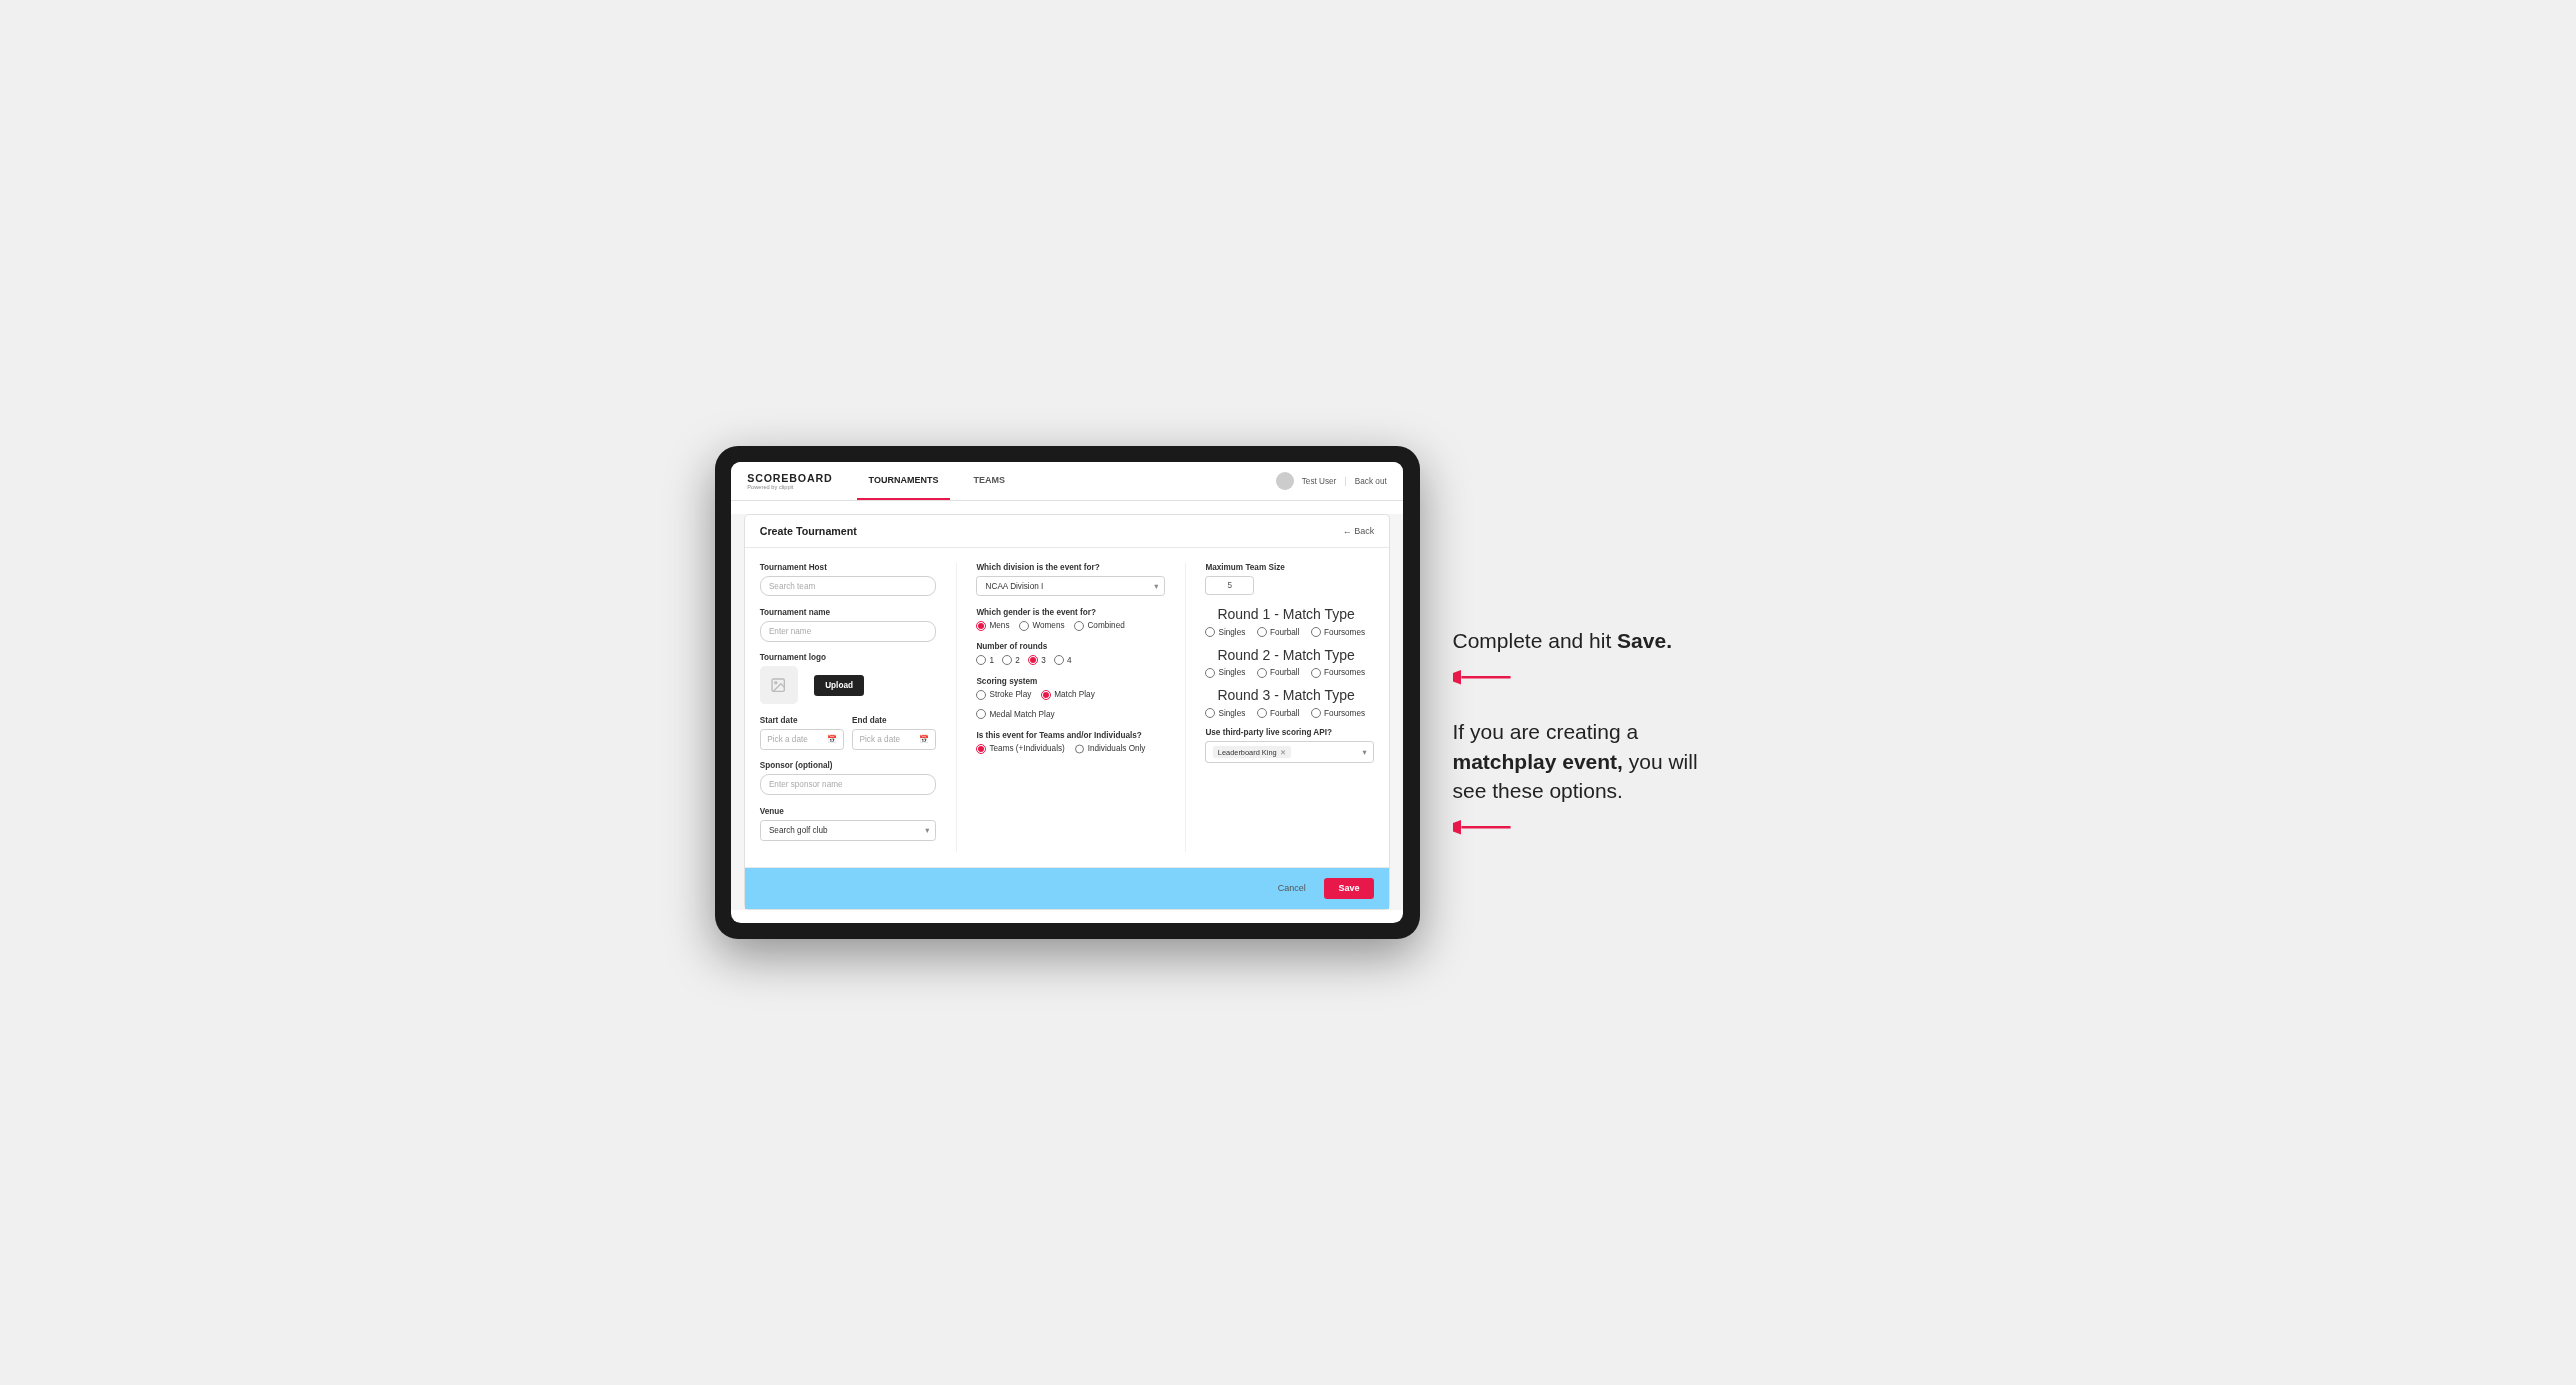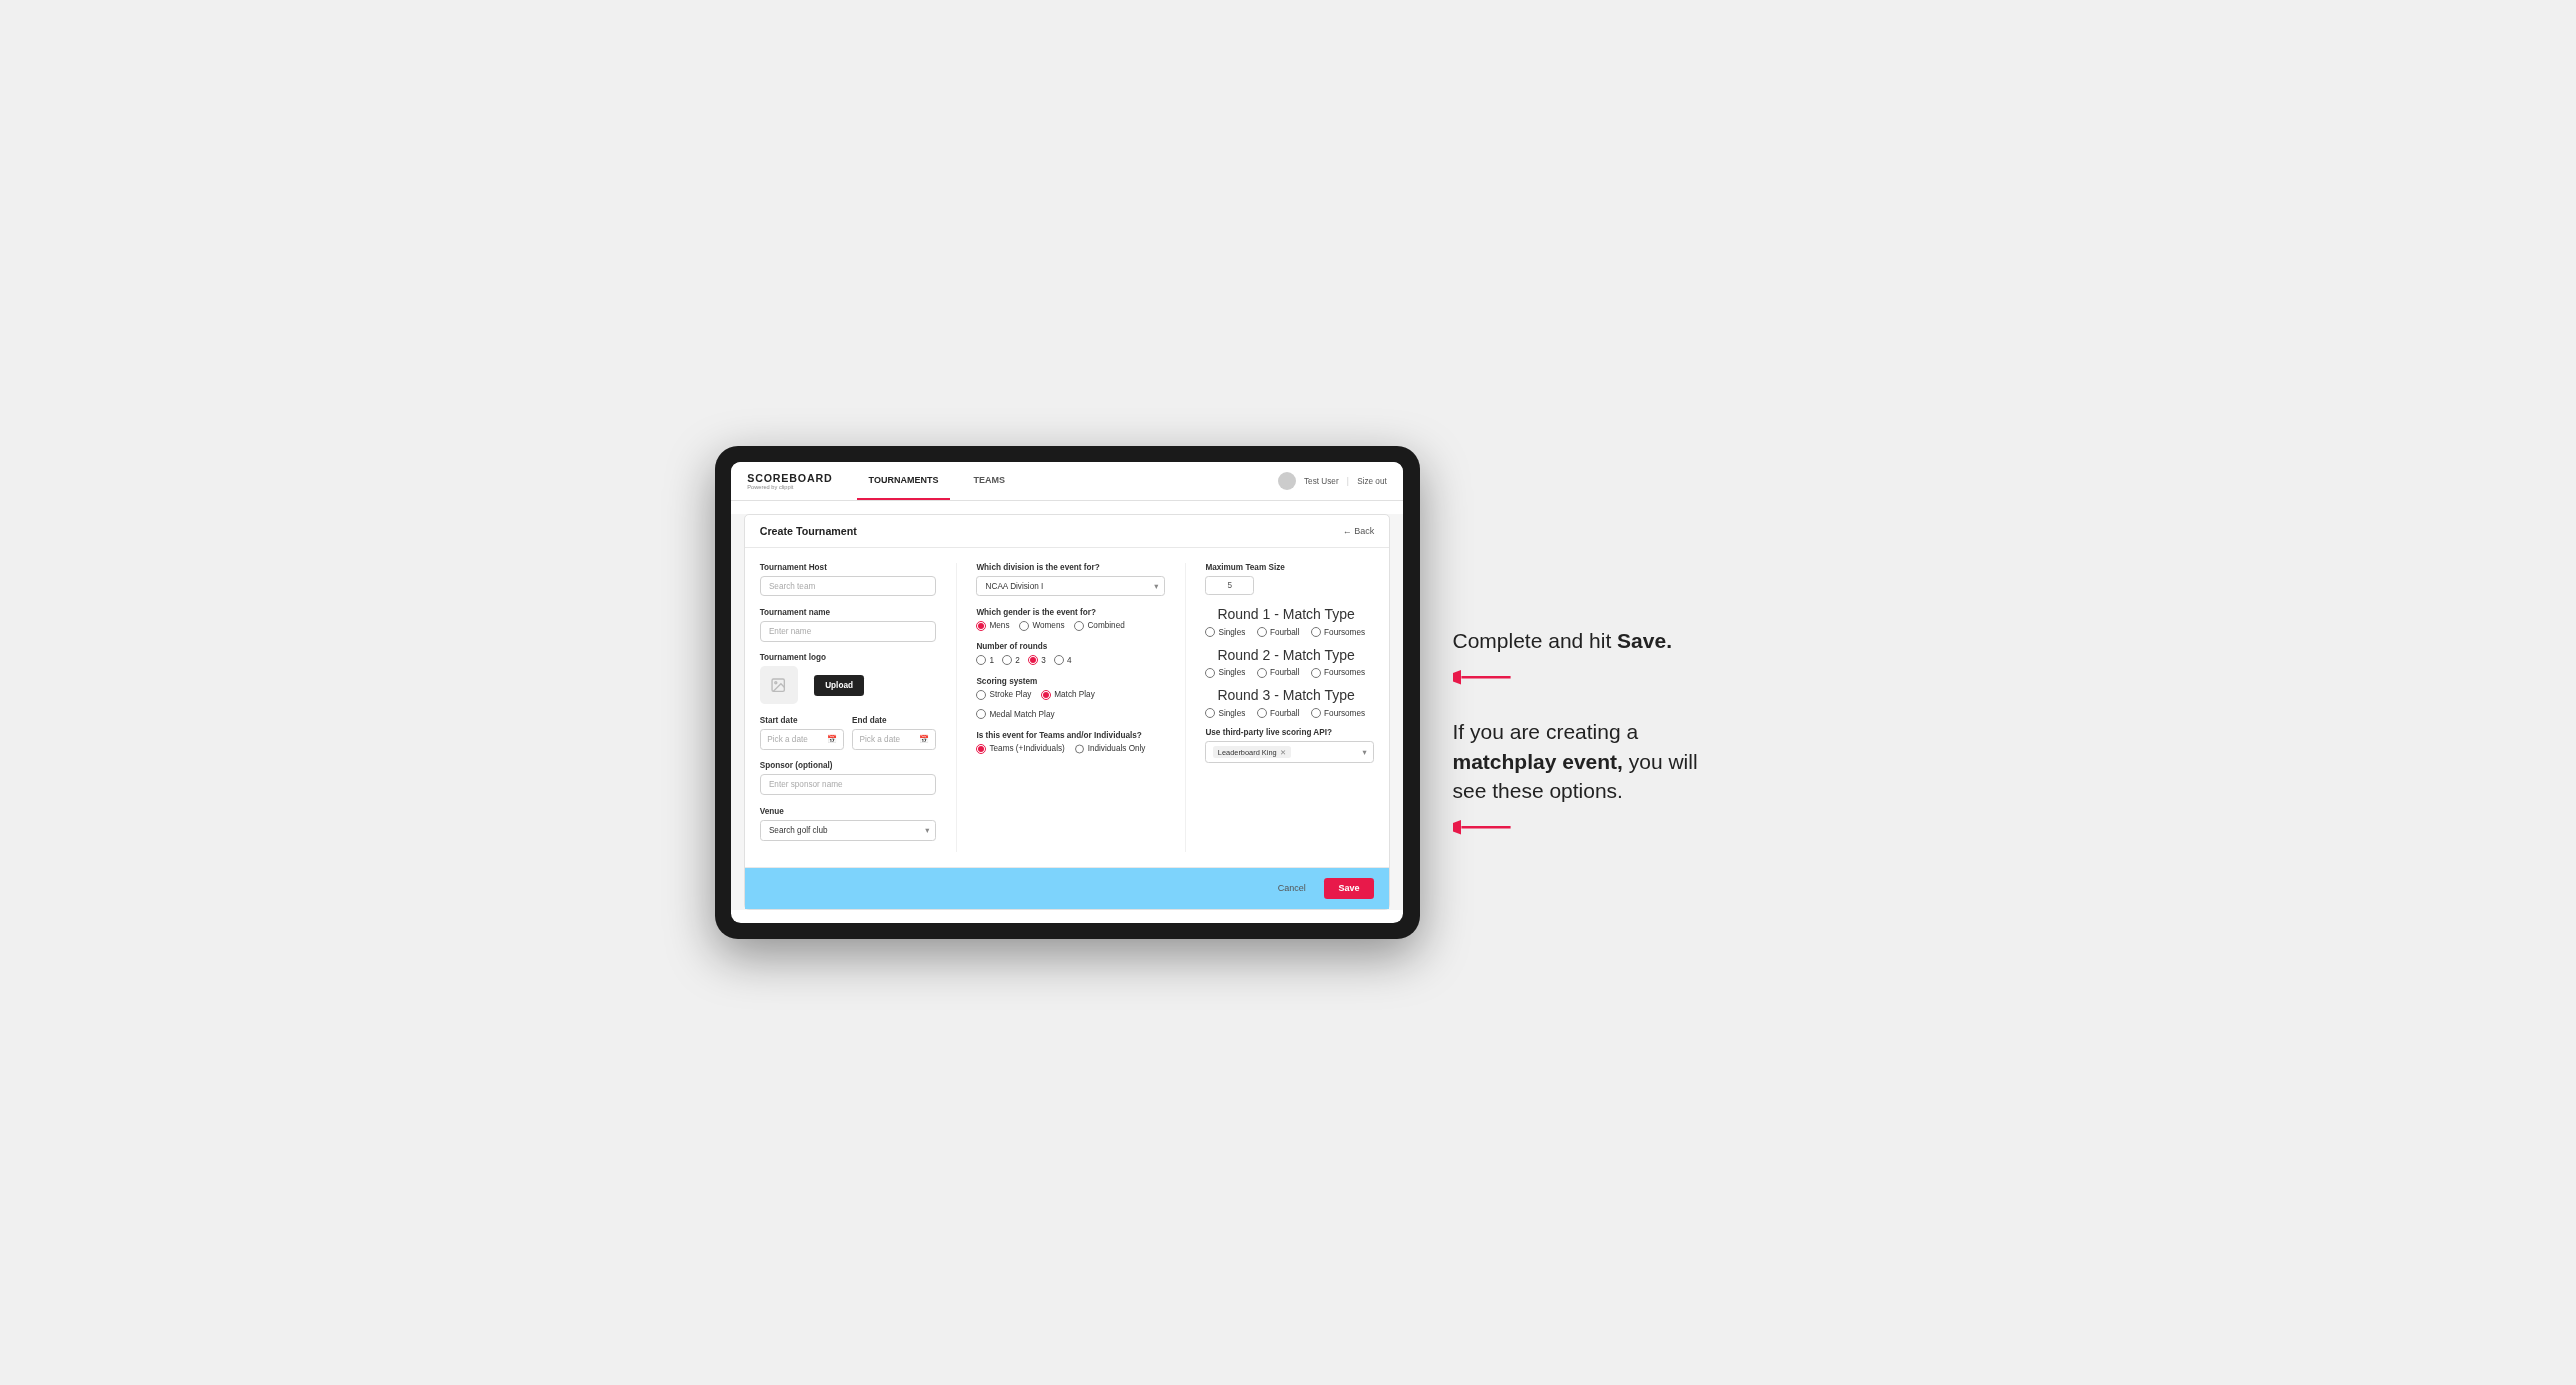--- a/index.html
+++ b/index.html
@@ -180,21 +180,21 @@
       font-size: 8.2px;
       font-weight: 600;
       color: #333;
       margin-bottom: 4.1px;
       display: block;
     }
 
     .field-input {
       width: 100%;
       border: 0.8px solid #d0d0d0;
-      border-radius: 4px;
+      border-radius: 9px;
       padding: 4.9px 8.2px;
       font-size: 8.2px;
       color: #555;
       outline: none;
       background: #fff;
     }
 
     .field-input::placeholder {
       color: #aaa;
     }
@@ -484,21 +484,21 @@
           <span class="nav-logo-sub">Powered by clippit</span>
         </div>
         <div class="nav-tabs">
           <div class="nav-tab active">TOURNAMENTS</div>
           <div class="nav-tab">TEAMS</div>
         </div>
         <div class="nav-right">
           <div class="nav-avatar"></div>
           <span>Test User</span>
           <span class="nav-divider">|</span>
-          <span style="cursor:pointer;">Size out</span>
+          <span style="cursor:pointer;">Back out</span>
         </div>
       </div>
 
       <div class="main-content">
         <div class="form-container">
 
           <div class="form-header">
             <span class="form-title">Create Tournament</span>
             <span class="back-btn">← Back</span>
           </div>

